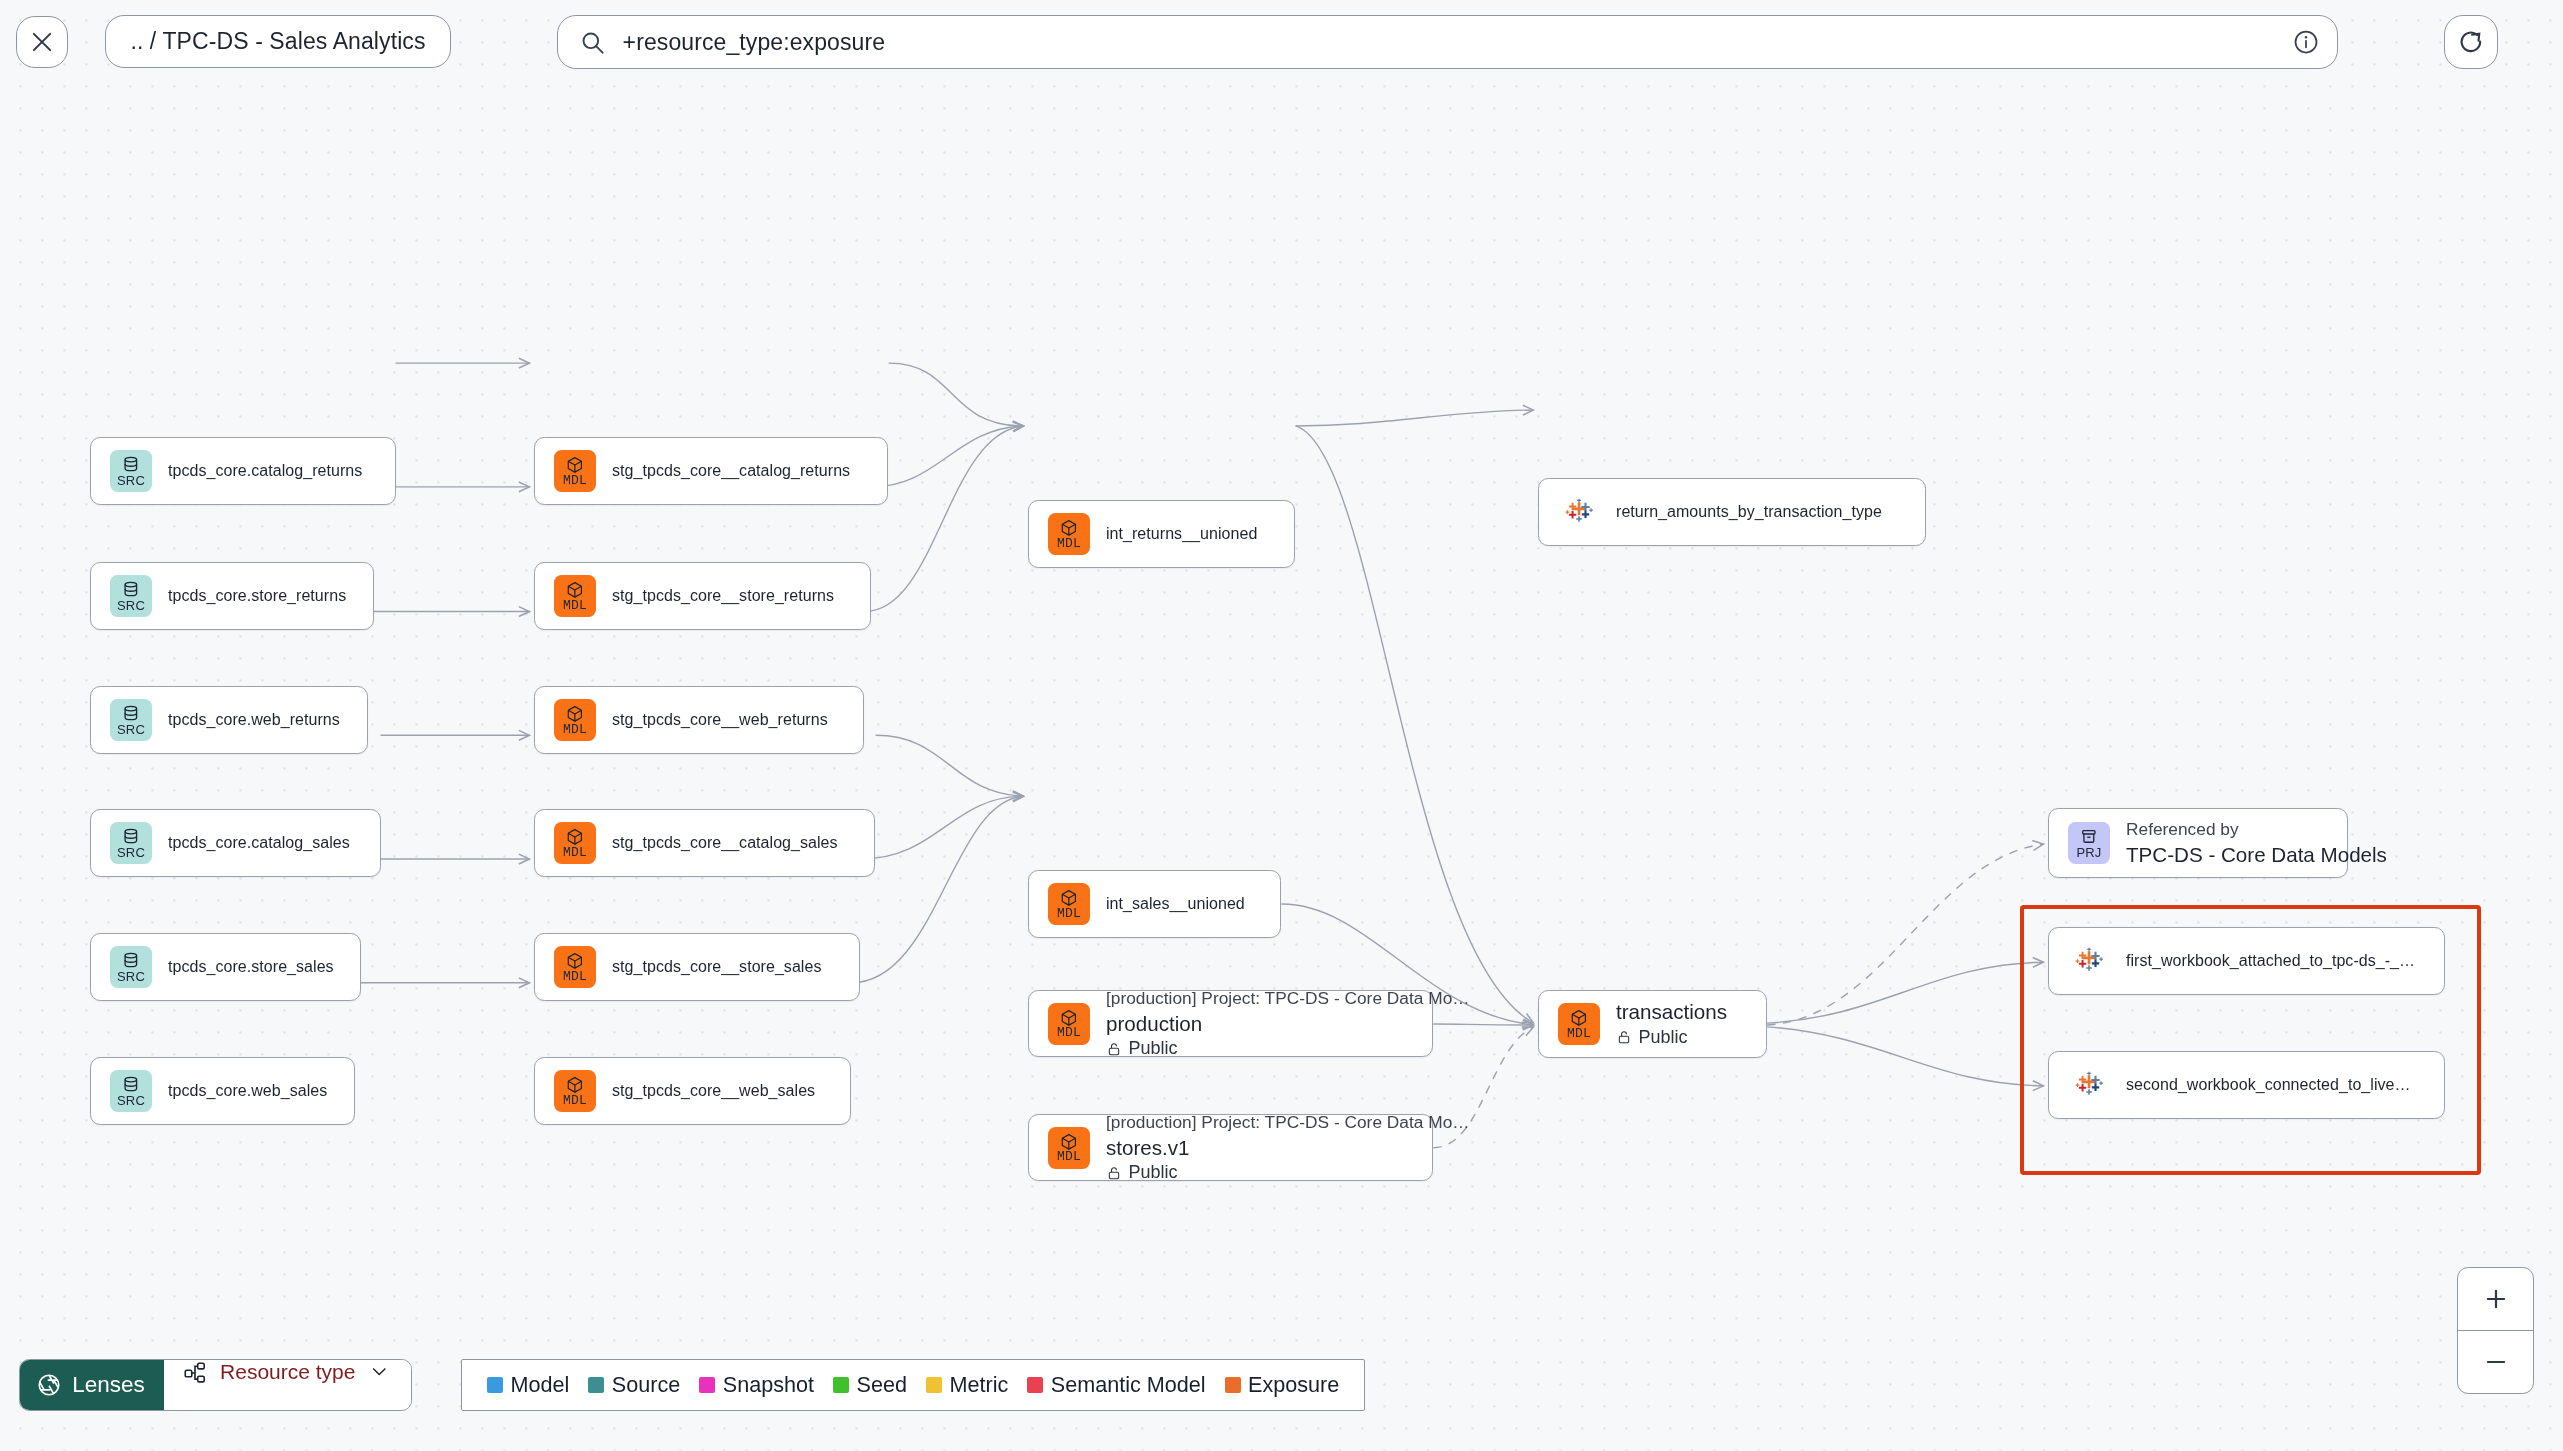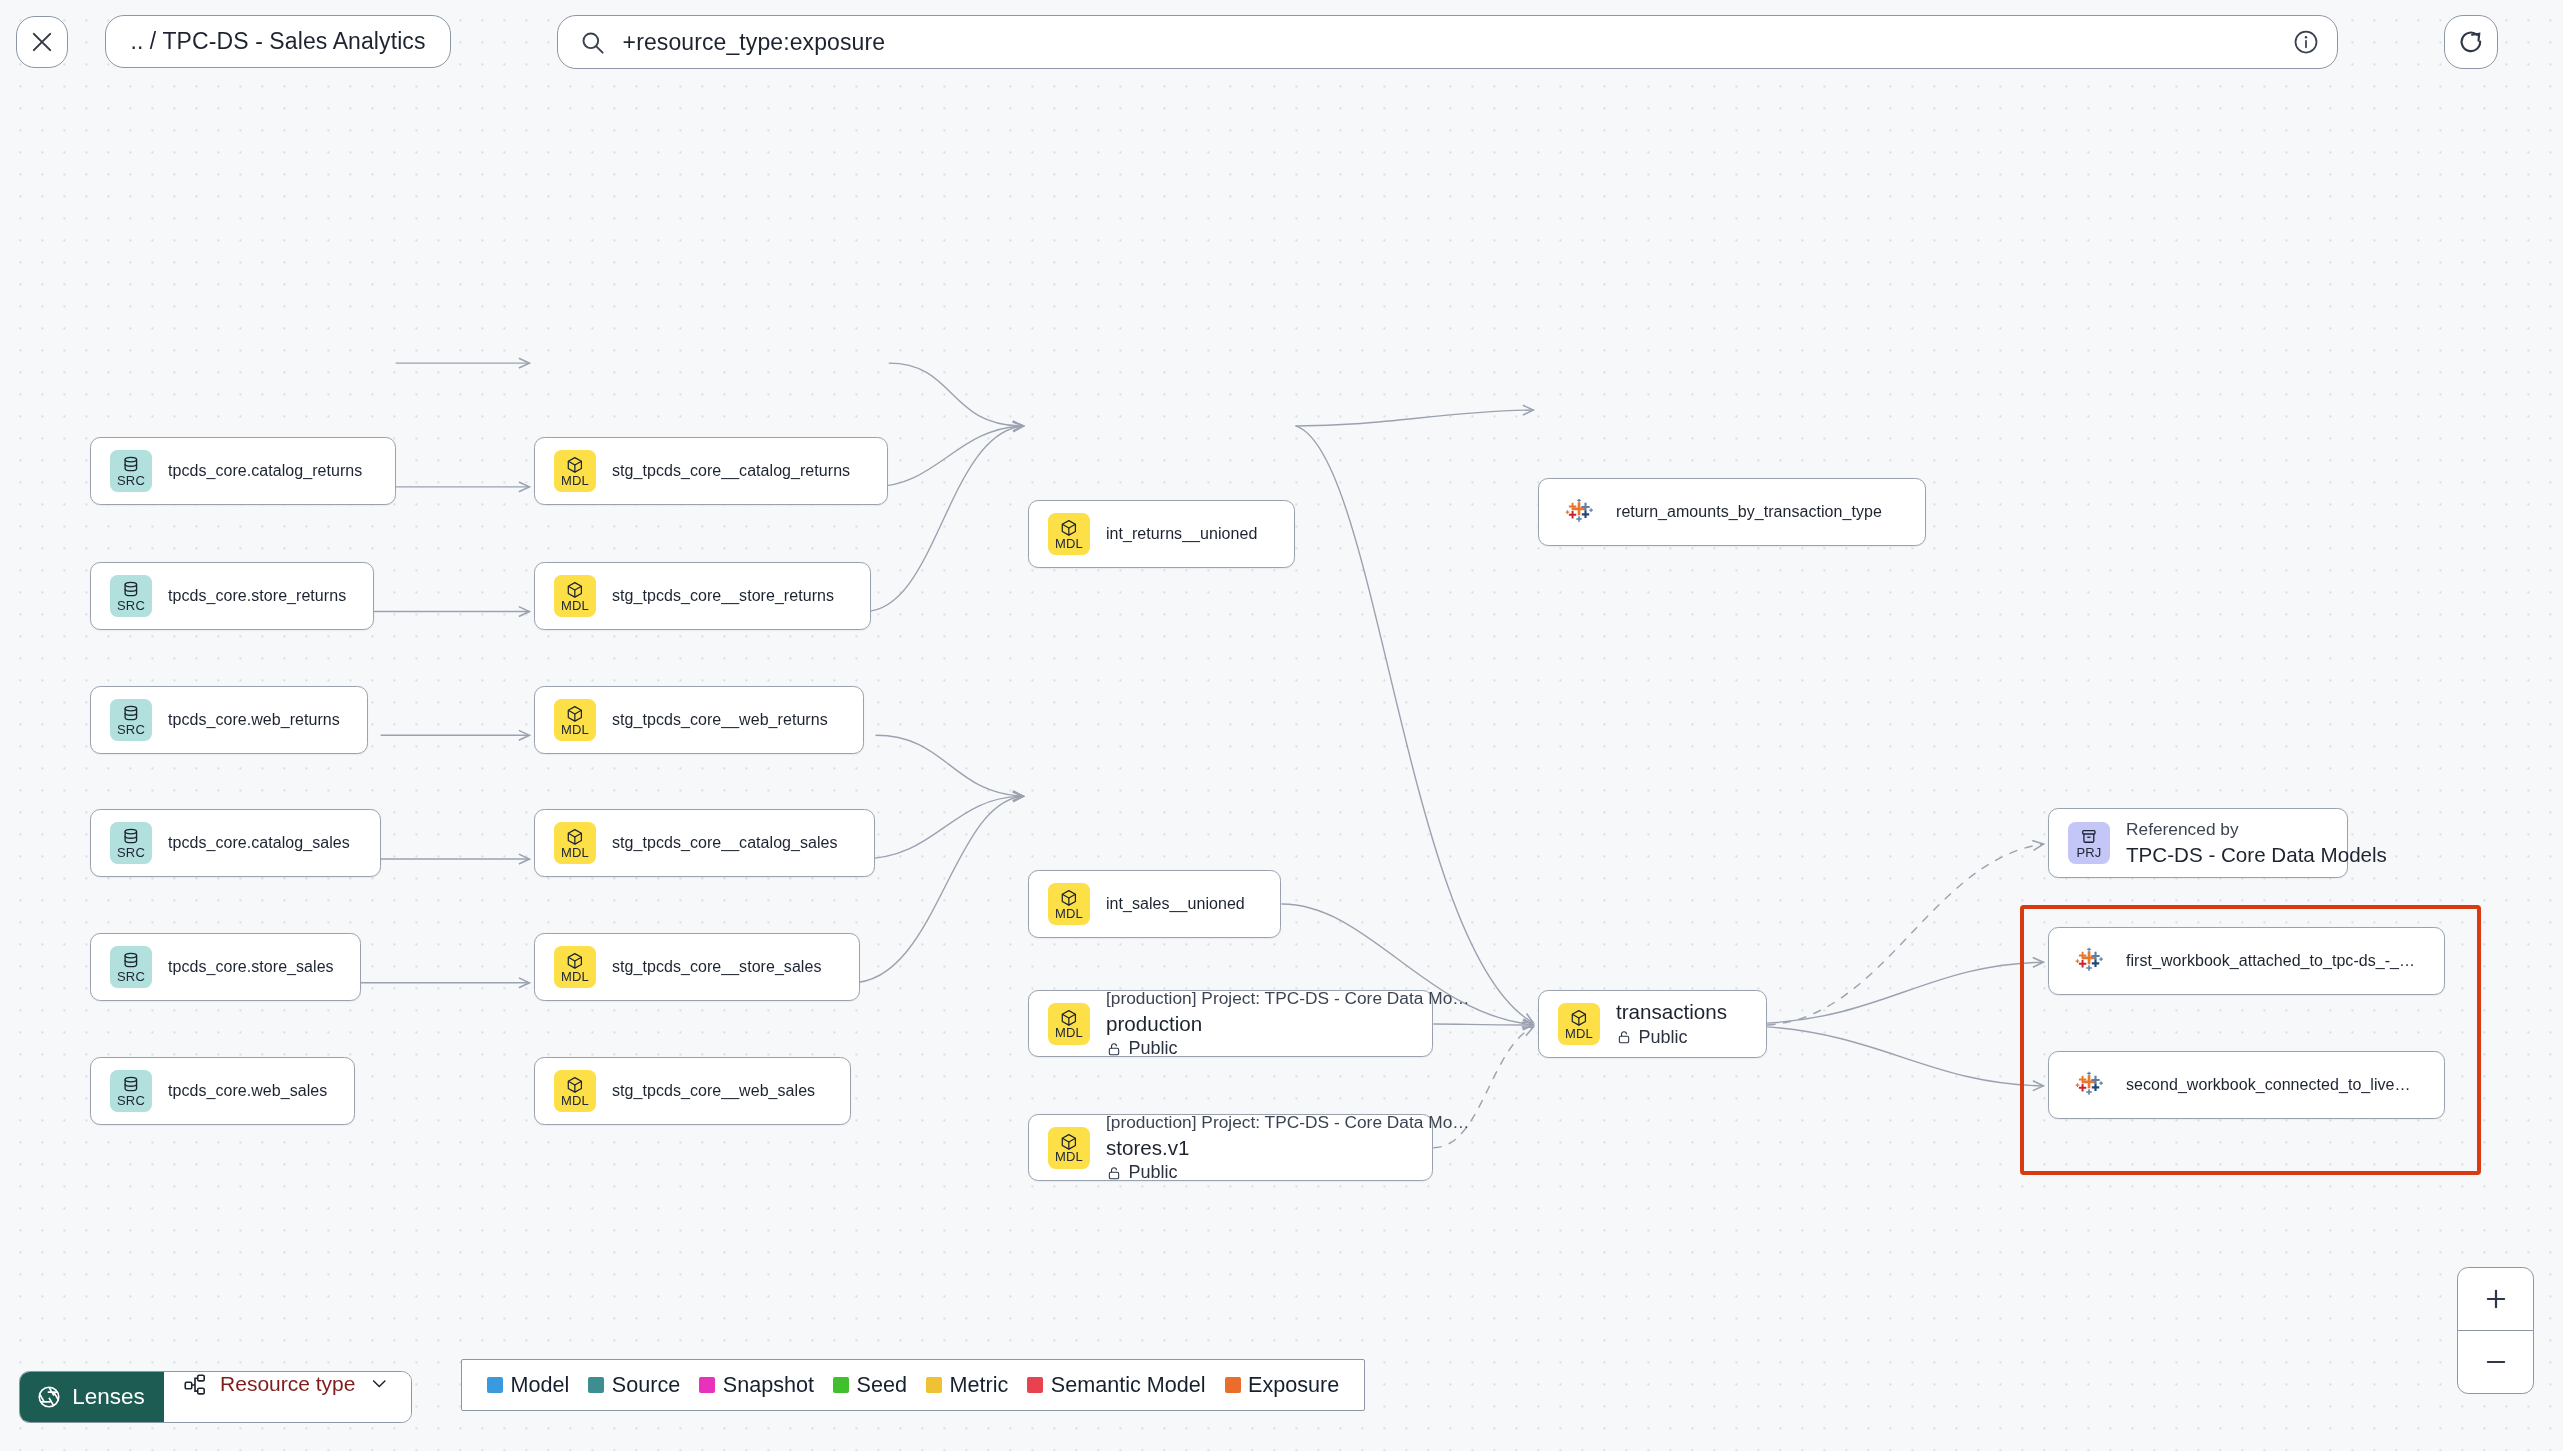--- a/index.html
+++ b/index.html
@@ -63,21 +63,21 @@
     gap: 16px;
     box-shadow: 0 0.9px 1.4px rgba(20,28,45,.06);
   }
   .badge {
     width: 42px; height: 42px; border-radius: 7.5px; flex: 0 0 42px;
     display: flex; flex-direction: column; align-items: center; justify-content: center;
     gap: 0px;
   }
   .badge .bl { font-size: 13px; line-height: 12.2px; color: #20283a; letter-spacing:0.2px; font-weight: 400;}
   .badge.src { background: #b2e0dd; }
-  .badge.mdl { background: #fde047; }
+  .badge.mdl { background: #f97316; font-family: Liberation Mono, monospace; }
   .badge.prj { background: #c3c6f7; }
   .badge.tab { background: transparent; }
 
   .nlabel { font-size: 16px; color: #1d2430; white-space: nowrap; letter-spacing: 0.05px; }
   .ntext { display: flex; flex-direction: column; gap: 2.8px; justify-content:center; }
   .nsub { font-size: 17.3px; color: #3c4452; white-space: nowrap; letter-spacing:0.02px;}
   .nmain { font-size: 20.6px; color: #1d2430; white-space: nowrap; }
   .nacc { font-size: 18px; color: #2b3340; display: flex; align-items: center; gap: 6.6px; }
 
   #highlight-box {
@@ -97,21 +97,20 @@
     flex: 1; display: flex; align-items: center; justify-content: center;
     color: #2f3846;
   }
   #zoom-in-btn { border-bottom: 1.5px solid #8d96a5; }
 
   
   #lens-group {
     position: absolute; left: 19px; top: 1359px; height: 52px;
     display: flex; border-radius: 10.3px; overflow: hidden;
     border: 1.4px solid #8d96a5;
-    margin-top: 12px;
   }
   #lenses-button {
     background: #1c5c52; color: #ffffff;
     display: flex; align-items: center; gap: 10.3px;
     padding: 0 19px 0 16px; font-size: 22.5px;
   }
   #resource-type-button {
     background: #ffffff; color: #7f1d1d;
     display: flex; align-items: flex-start; gap: 12.2px;
     padding: 0 20.6px 0 18px; font-size: 21px; white-space: nowrap;

